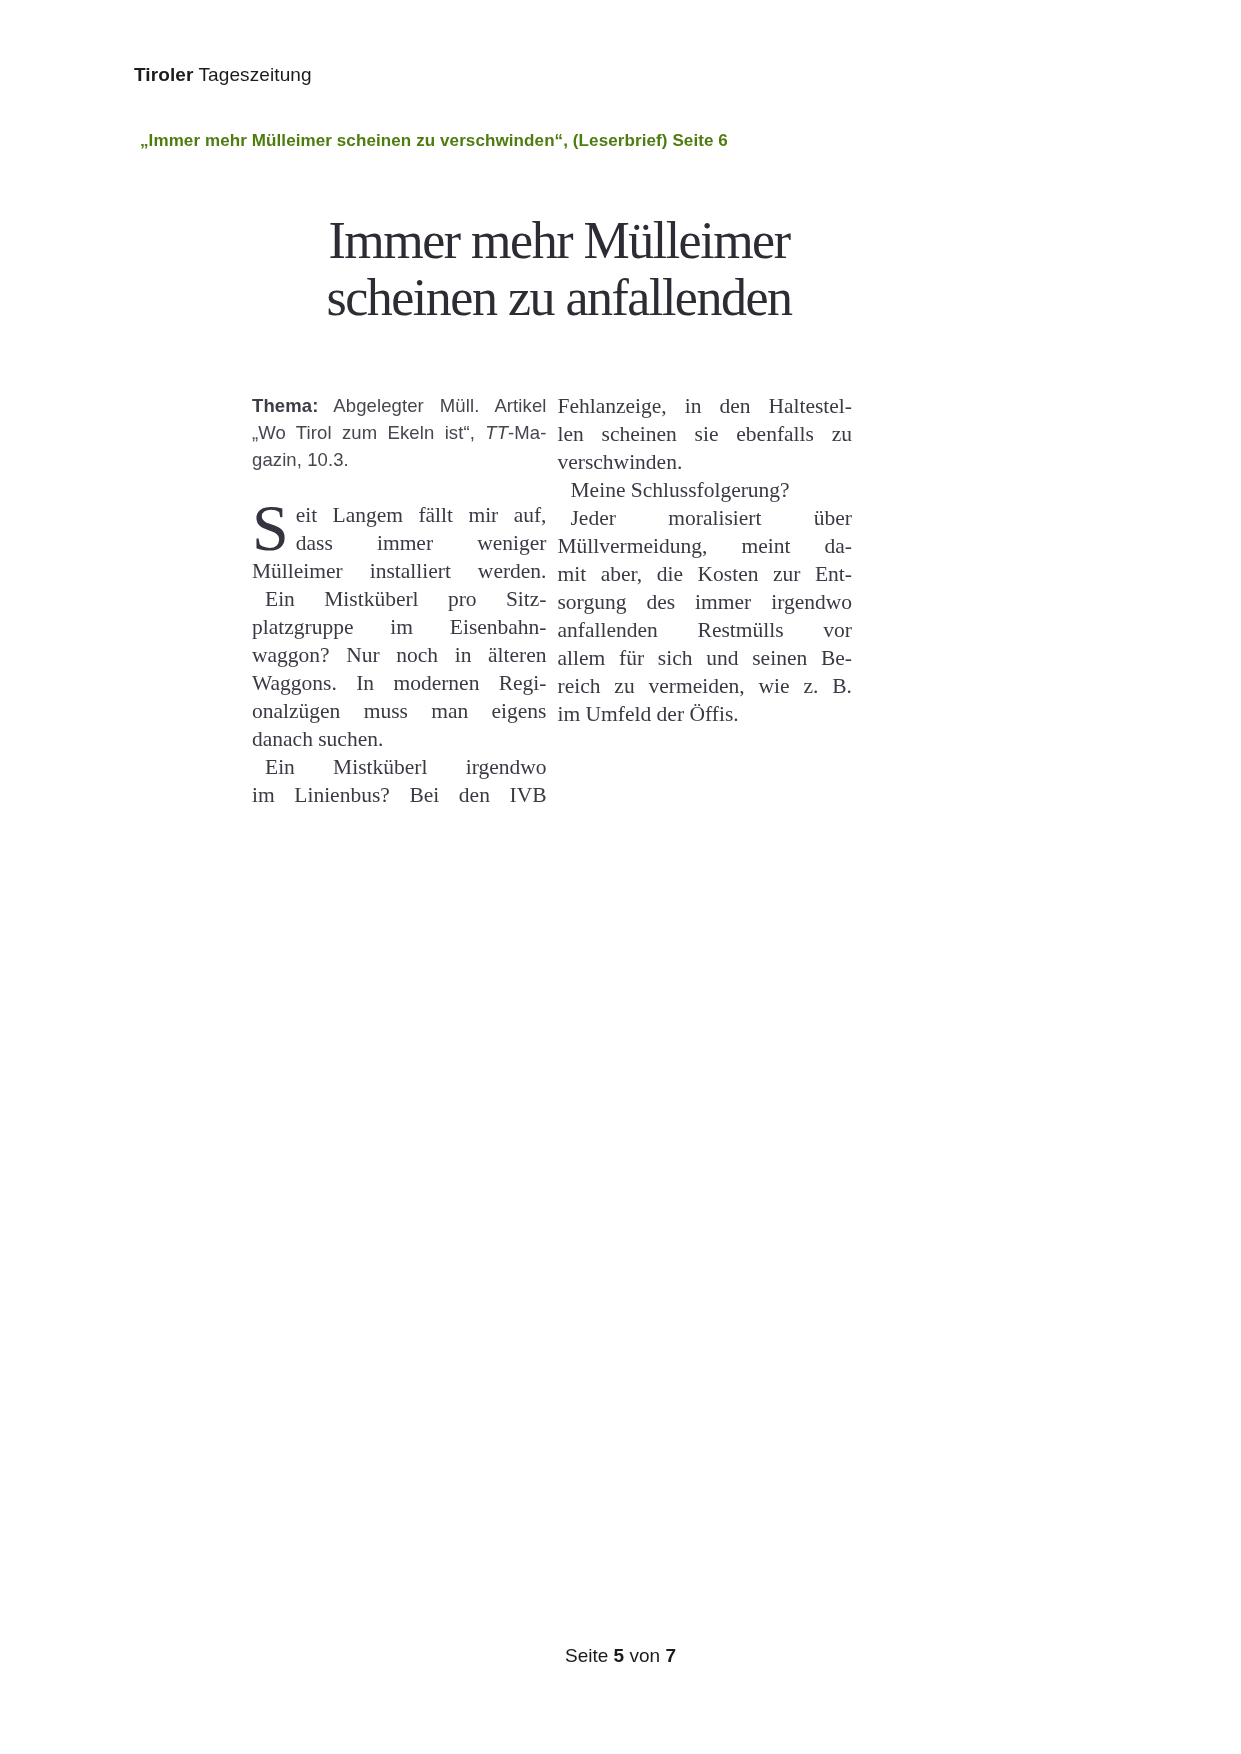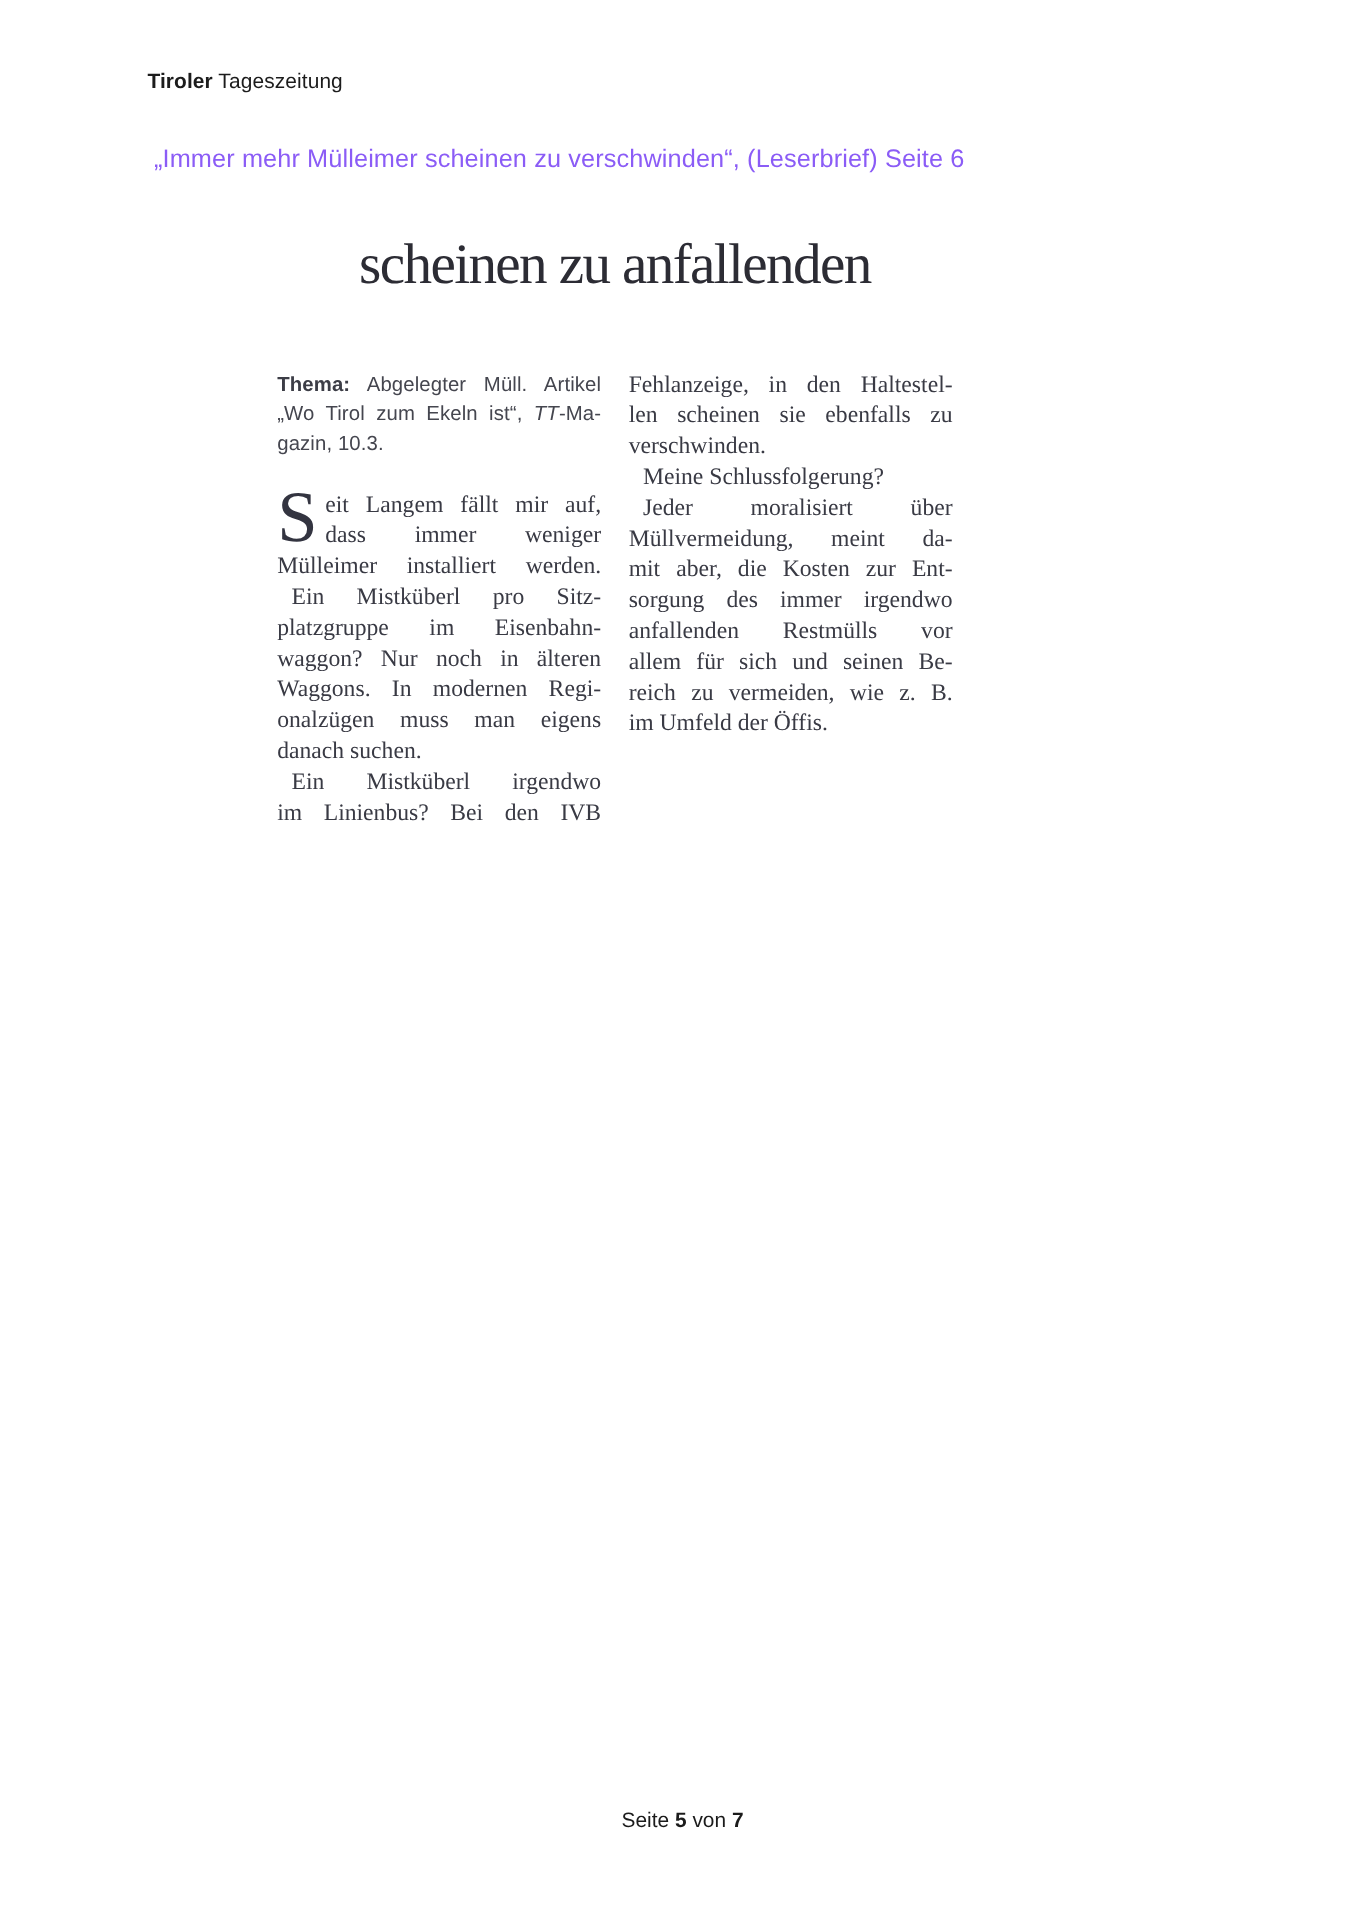--- a/index.html
+++ b/index.html
@@ -13,37 +13,37 @@
   }
   
   .masthead{
     position:absolute;left:134px;top:64px;
     font-size:19px;color:#1c1c1c;letter-spacing:.1px;
   }
   .masthead .b{font-weight:700;text-align:right;}
   
   .subject{
     position:absolute;left:140px;top:131px;
-    font-size:23px;font-weight:400;color:#8b5cf6;
+    font-size:17px;font-weight:700;color:#4d7c0f;
     letter-spacing:.1px;white-space:nowrap;
   }
   
   .clip{
     position:absolute;left:252px;top:205px;width:614px;
   }
   .headline{
     margin:7px 0 0 0;
     text-align:center;
     font-family:"Liberation Serif", serif;
     font-weight:400;
     font-size:52px;line-height:57px;letter-spacing:-1.5px;
     color:#2c2c34;
   }
   .headline .hl{display:block;}
-  .cols{display:flex;gap:25px;margin-top:66px;}
+  .cols{display:flex;gap:11px;margin-top:66px;}
   .col{width:294.5px;flex:0 0 auto;}
   .intro{
     font-family:"Liberation Sans", sans-serif;
     font-size:18.5px;line-height:27px;
     color:#45464f;margin-bottom:28px;letter-spacing:.1px;
   }
   .intro b{font-weight:700;color:#3c3d46;}
   .intro i{font-style:italic;}
   .body{
     font-family:"Liberation Serif", serif;
@@ -80,20 +80,21 @@
 
   <div class="masthead">
     <span class="b">Tiroler</span><span> Tageszeitung</span>
   </div>
 
   <div class="subject">„Immer mehr Mülleimer scheinen zu verschwinden“, (Leserbrief) Seite 6</div>
 
   <div class="clip">
 
     <h1 class="headline">
+      <span class="hl">Immer mehr Mülleimer</span>
       <span class="hl">scheinen zu anfallenden</span>
     </h1>
 
     <div class="cols">
 
       <div class="col">
         <div class="intro">
           <div class="ln jl"><b>Thema:</b><span> Abgelegter Müll. Artikel</span></div>
           <div class="ln jl"><span>„Wo Tirol zum Ekeln ist“, </span><i>TT</i><span>-Ma-</span></div>
           <div class="ln"><span>gazin, 10.3.</span></div>

